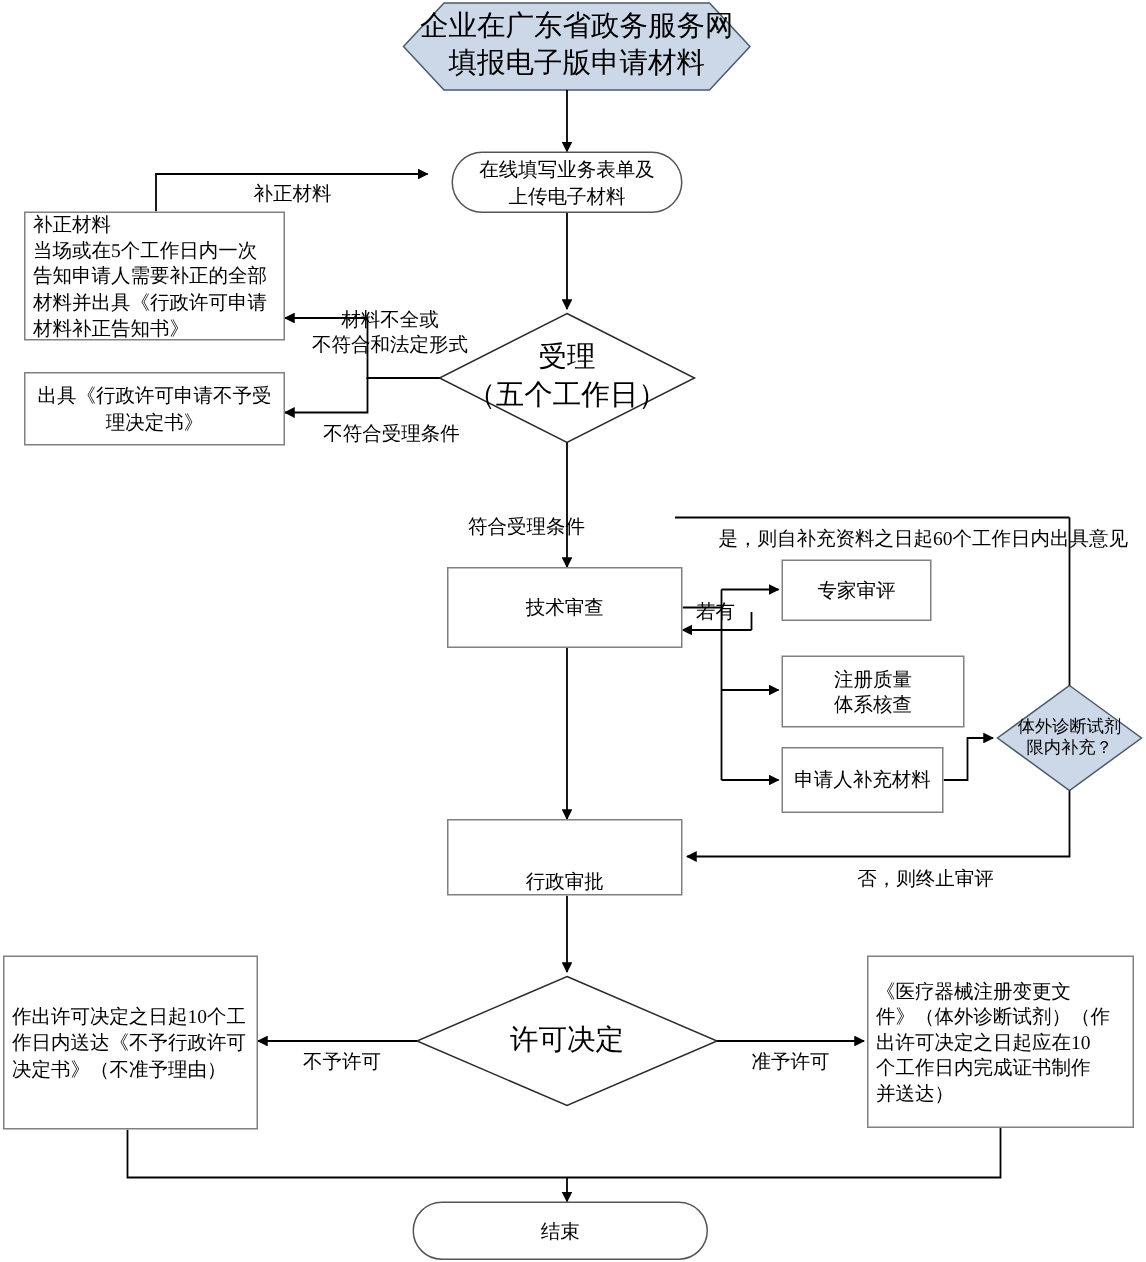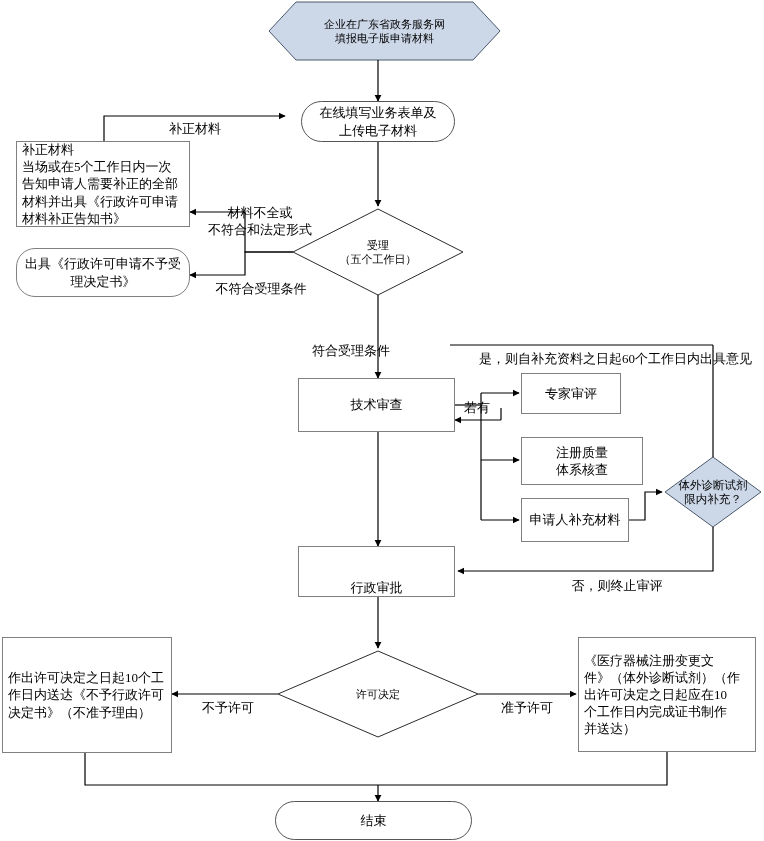--- a/index.html
+++ b/index.html
@@ -20,21 +20,21 @@
   .rect .txt{padding:0 4px;}
   
   .ltxt .txt{text-align:left;padding-left:5px;padding-right:4px;}
   .ctxt .txt{text-align:center;}
   
   .round{border:1px solid #555;border-radius:26px;background:#ffffff;}
   .round.sans .txt{font-family:"Liberation Sans","DejaVu Sans",sans-serif;font-size:13px;}
   
   .shapetext{position:absolute;display:flex;align-items:center;justify-content:center;
              pointer-events:none;}
-  .shapetext .txt{font-size:11px;line-height:1.3;text-align:center;white-space:pre-line;}
+  .shapetext .txt{font-size:19px;line-height:1.3;text-align:center;white-space:pre-line;}
   .small .txt{font-size:11.5px;line-height:1.25;}
   
   .elabel{position:absolute;font-size:13px;line-height:1.3;white-space:pre-line;
           background:transparent;color:#000;}
   .elabel.c{text-align:center;}
   .elabel.l{text-align:right;}
 </style>
 </head>
 <body>
 
@@ -129,21 +129,21 @@
   </div>
 
   <div class="node rect ltxt" style="left:16px;top:141px;width:174px;height:86px;">
     <div class="txt">补正材料
 当场或在5个工作日内一次
 告知申请人需要补正的全部
 材料并出具《行政许可申请
 材料补正告知书》</div>
   </div>
 
-  <div class="node rect ctxt" style="left:16px;top:248px;width:174px;height:49px;border-radius:19px;">
+  <div class="node rect ctxt" style="left:16px;top:248px;width:174px;height:49px;">
     <div class="txt">出具《行政许可申请不予受
 理决定书》</div>
   </div>
 
   <div class="node rect ctxt" style="left:298px;top:378px;width:157px;height:54px;">
     <div class="txt">技术审查</div>
   </div>
 
   <div class="node rect ctxt" style="left:521px;top:373px;width:100px;height:41px;">
     <div class="txt">专家审评</div>

